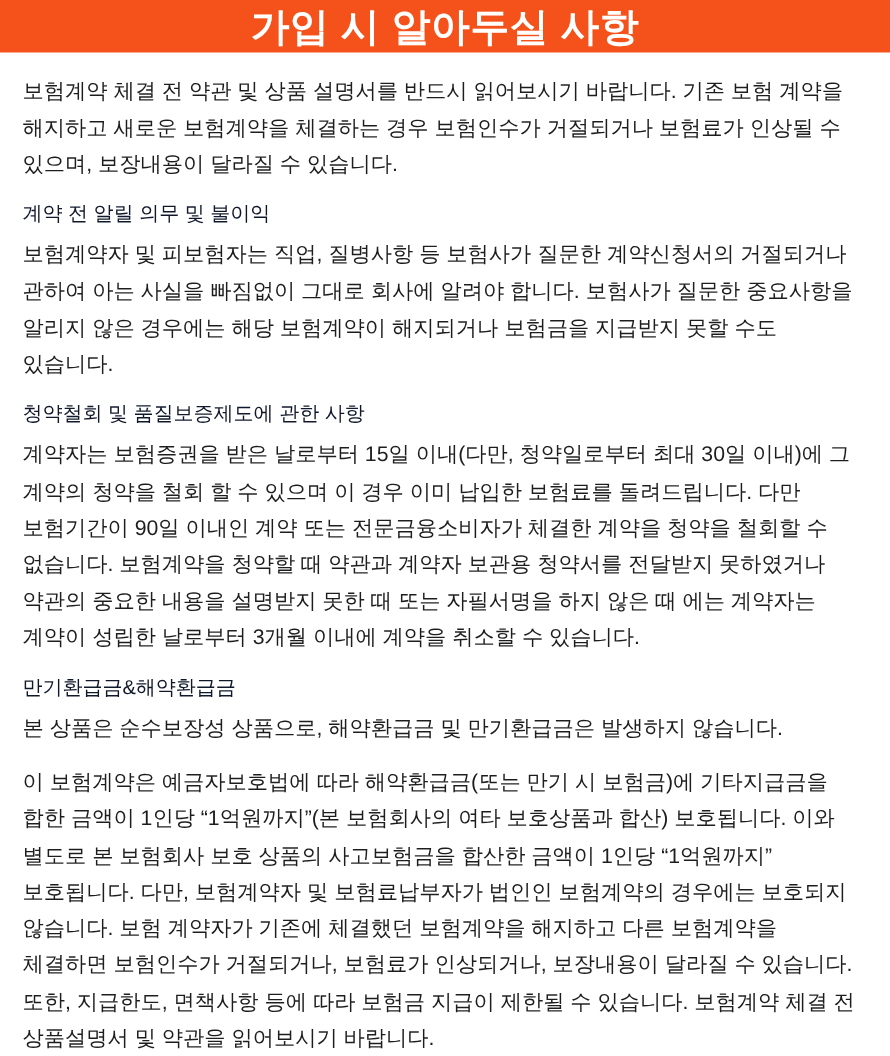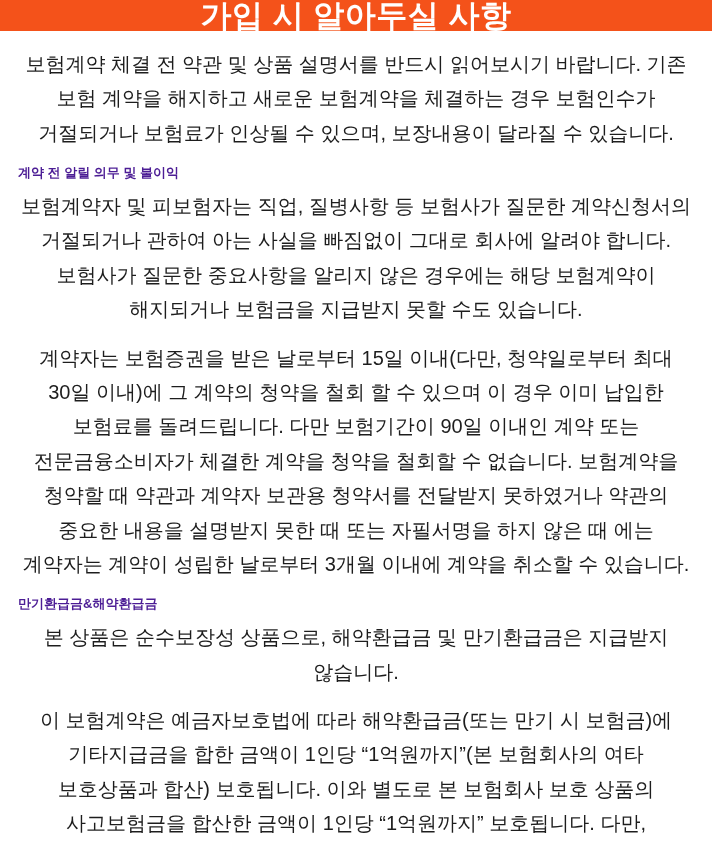--- a/index.html
+++ b/index.html
@@ -40,33 +40,32 @@
     padding: 16px 18px 0 18px;
     box-sizing: border-box;
   }
   .section {
     margin-bottom: 14px;
   }
   .section:last-child {
     margin-bottom: 0;
   }
   .section-heading {
-    font-size: 13px;
-    font-weight: bold;
-    color: #4c1d95;
+    font-size: 16px;
+    font-weight: normal;
+    color: #0f172a;
     margin: 0 0 6px 0;
     line-height: 1.45;
   }
   .section-body {
-    font-size: 20px;
+    font-size: 17px;
     line-height: 1.72;
     color: #1d1d1d;
     margin: 0;
     word-break: keep-all;
-    text-align: center;
   }
   .intro .section-body {
     margin-bottom: 2px;
   }
 </style>
 </head>
 <body>
 
 <div class="page">
 
@@ -79,26 +78,27 @@
     <div class="section intro">
       <p class="section-body">보험계약 체결 전 약관 및 상품 설명서를 반드시 읽어보시기 바랍니다. 기존 보험 계약을 해지하고 새로운 보험계약을 체결하는 경우 보험인수가 거절되거나 보험료가 인상될 수 있으며, 보장내용이 달라질 수 있습니다.</p>
     </div>
 
     <div class="section">
       <h2 class="section-heading">계약 전 알릴 의무 및 불이익</h2>
       <p class="section-body">보험계약자 및 피보험자는 직업, 질병사항 등 보험사가 질문한 계약신청서의 거절되거나 관하여 아는 사실을 빠짐없이 그대로 회사에 알려야 합니다. 보험사가 질문한 중요사항을 알리지 않은 경우에는 해당 보험계약이 해지되거나 보험금을 지급받지 못할 수도 있습니다.</p>
     </div>
 
     <div class="section">
+      <h2 class="section-heading">청약철회 및 품질보증제도에 관한 사항</h2>
       <p class="section-body">계약자는 보험증권을 받은 날로부터 15일 이내(다만, 청약일로부터 최대 30일 이내)에 그 계약의 청약을 철회 할 수 있으며 이 경우 이미 납입한 보험료를 돌려드립니다. 다만 보험기간이 90일 이내인 계약 또는 전문금융소비자가 체결한 계약을 청약을 철회할 수 없습니다. 보험계약을 청약할 때 약관과 계약자 보관용 청약서를 전달받지 못하였거나 약관의 중요한 내용을 설명받지 못한 때 또는 자필서명을 하지 않은 때 에는 계약자는 계약이 성립한 날로부터 3개월 이내에 계약을 취소할 수 있습니다.</p>
     </div>
 
     <div class="section">
       <h2 class="section-heading">만기환급금&amp;해약환급금</h2>
-      <p class="section-body">본 상품은 순수보장성 상품으로, 해약환급금 및 만기환급금은 지급받지 않습니다.</p>
+      <p class="section-body">본 상품은 순수보장성 상품으로, 해약환급금 및 만기환급금은 발생하지 않습니다.</p>
     </div>
 
     <div class="section">
       <p class="section-body">이 보험계약은 예금자보호법에 따라 해약환급금(또는 만기 시 보험금)에 기타지급금을 합한 금액이 1인당 “1억원까지”(본 보험회사의 여타 보호상품과 합산) 보호됩니다. 이와 별도로 본 보험회사 보호 상품의 사고보험금을 합산한 금액이 1인당 “1억원까지” 보호됩니다. 다만, 보험계약자 및 보험료납부자가 법인인 보험계약의 경우에는 보호되지 않습니다. 보험 계약자가 기존에 체결했던 보험계약을 해지하고 다른 보험계약을 체결하면 보험인수가 거절되거나, 보험료가 인상되거나, 보장내용이 달라질 수 있습니다. 또한, 지급한도, 면책사항 등에 따라 보험금 지급이 제한될 수 있습니다. 보험계약 체결 전 상품설명서 및 약관을 읽어보시기 바랍니다.</p>
     </div>
 
   </div>
 </div>
 
 </body></html>

